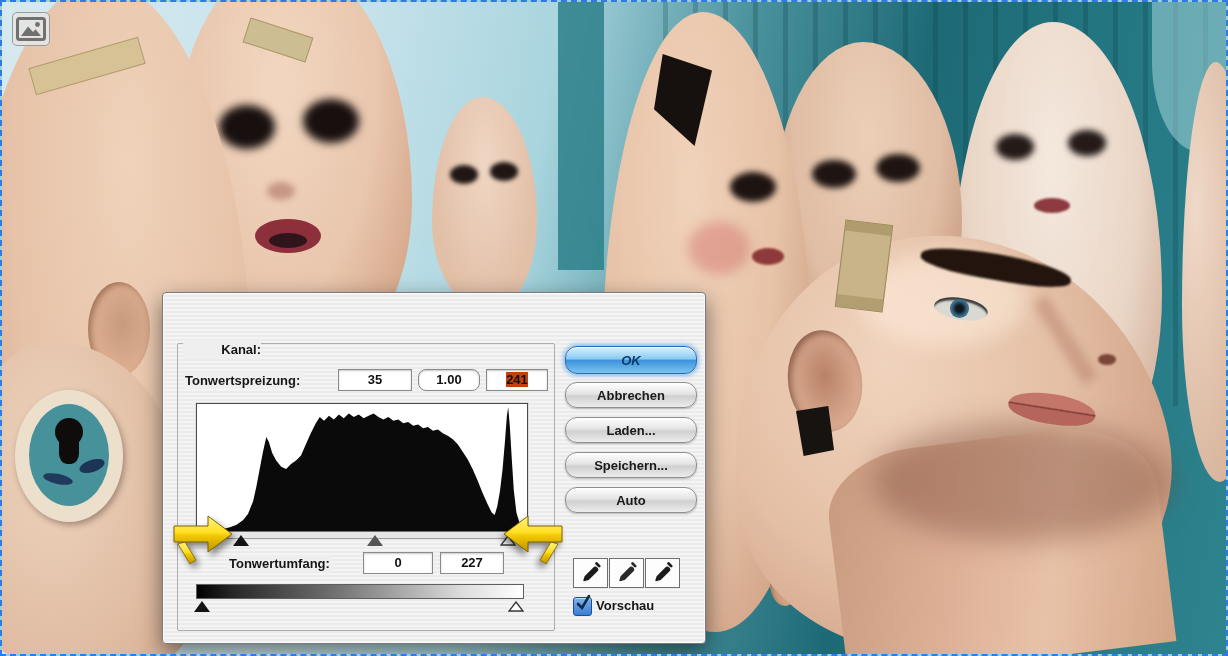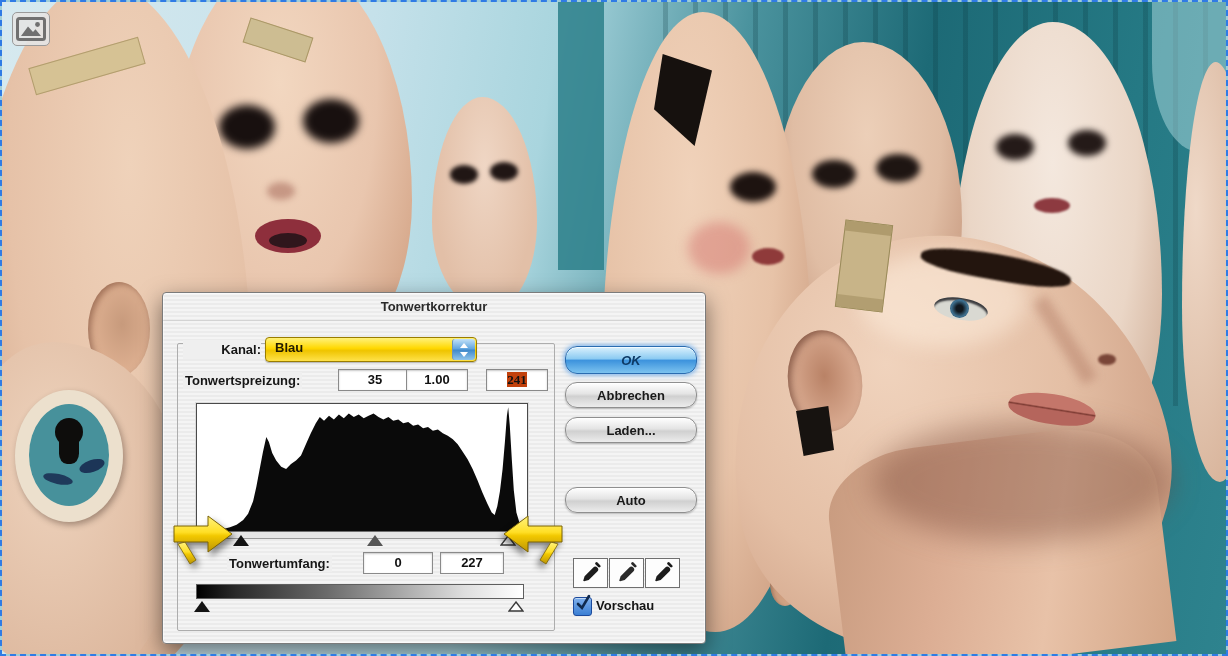--- a/index.html
+++ b/index.html
@@ -19,21 +19,21 @@
   .dialog{left:160px;top:290px;width:542px;height:350px;z-index:10;
     background:repeating-linear-gradient(180deg,#f4f4f4 0 2px,#ebebeb 2px 4px);
     border:1px solid #7b7b7b;border-radius:4px;
     box-shadow:0 8px 22px rgba(0,0,0,.5),0 0 0 1px rgba(255,255,255,.5) inset;}
   .titlebar{left:0;top:0;width:100%;height:27px;line-height:27px;text-align:center;
     font-size:13px;font-weight:700;color:#2b2b2b;border-bottom:1px solid rgba(0,0,0,.10);}
   .groupbox{left:14px;top:50px;width:376px;height:286px;border:1px solid #adadad;border-radius:2px;}
   .lbl{font-size:13px;font-weight:700;color:#161616;white-space:nowrap;}
   .field{background:#fff;border:1px solid #8a8a8a;box-shadow:inset 0 1px 2px rgba(0,0,0,.22);
     font-size:13px;font-weight:700;color:#111;height:20px;line-height:20px;padding:0 4px;text-align:center;}
-  .field .sel{background:#c2410c;font-family:Liberation Serif, serif;}
+  .field .sel{background:#c2410c;}
   .dropdown{left:102px;top:44px;width:210px;height:23px;border-radius:4px;border:1px solid #9a7d00;
     background:linear-gradient(#fff27a,#ffd800 45%,#efc400 55%,#ffe24a);
     box-shadow:0 1px 1px rgba(0,0,0,.25);cursor:default;}
   .dropdown .val{position:absolute;left:9px;top:2px;font-size:13px;font-weight:700;color:#221c00;}
   .stepper{position:absolute;right:1px;top:1px;bottom:1px;width:22px;border-radius:3px;
     background:linear-gradient(#c2e1f8,#5fa4de 48%,#3f88ca 52%,#8fc5eb);border-left:1px solid #6d94b8;
     display:flex;align-items:center;justify-content:center;}
   .histframe{left:33px;top:110px;width:330px;height:127px;background:#fff;border:1px solid #4a4a4a;
     box-shadow:0 0 0 1px #dcdcdc;}
   .histframe svg{display:block;width:100%;height:100%;}
@@ -146,37 +146,27 @@
 
   <div class="abs badge">
     <svg width="30" height="24" viewBox="0 0 30 24">
       <rect x="1.5" y="1.5" width="27" height="21" rx="2" fill="none" stroke="#707070" stroke-width="3"></rect>
       <circle cx="21.5" cy="7.5" r="2.4" fill="#707070"></circle>
       <polygon points="5,19 12,9.5 17,15 19.5,12.2 25,19" fill="#707070"></polygon>
     </svg>
   </div>
 
   <div class="abs dialog">
-    <div class="abs titlebar">Tonwertkorrektur</div>
     <div class="abs groupbox"></div>
 
     <div class="abs lbl" style="left:20px;top:47px;width:78px;text-align:right;background:#efefef;padding:2px 0;">Kanal:</div>
-    <div class="abs dropdown">
-      <span class="val">Blau</span>
-      <span class="stepper">
-        <svg width="10" height="14" viewBox="0 0 10 14">
-            <polygon points="5,0 9,5 1,5" fill="#fff"></polygon>
-            <polygon points="1,9 9,9 5,14" fill="#fff"></polygon>
-          </svg>
-      </span>
-    </div>
 
     <div class="abs lbl" style="left:20px;top:79px;background:#efefef;padding:1px 2px;">Tonwertspreizung:</div>
     <div class="abs field" style="left:175px;top:76px;width:64px;" role="textbox"><span>35</span></div>
-    <div class="abs field" style="left:243px;top:76px;width:52px;" role="textbox"><span>1.00</span></div>
+    <div class="abs field" style="left:255px;top:76px;width:52px;border-radius:8px;" role="textbox"><span>1.00</span></div>
     <div class="abs field" style="left:323px;top:76px;width:52px;" role="textbox"><span class="sel">241</span></div>
 
     <div class="abs histframe">
       <svg id="histsvg" viewBox="0 0 330 120" preserveAspectRatio="none">
         <polygon id="histpoly" fill="#0a0a0a" points="0,120 0.0,120.0 23.1,118.8 33.0,116.5 39.6,114.2 46.2,109.5 51.1,103.6 56.1,91.9 59.4,77.9 62.7,61.5 66.0,45.1 69.3,31.1 71.9,35.8 75.2,46.3 79.2,53.3 84.2,59.2 89.1,61.5 94.0,56.8 99.0,53.3 104.0,48.6 108.9,38.1 113.8,27.6 118.8,18.2 122.8,12.4 127.0,15.9 132.0,11.2 136.9,14.7 141.9,10.0 146.8,13.5 151.8,8.9 156.8,12.4 161.7,10.0 166.7,13.5 171.6,11.2 176.6,8.9 181.5,12.4 186.4,14.7 191.4,12.4 196.3,15.9 201.3,14.7 206.3,18.2 211.2,17.0 216.2,20.5 221.1,19.4 226.1,22.9 231.0,21.7 235.9,25.2 240.9,24.1 245.8,27.6 250.8,29.9 255.8,33.4 260.7,38.1 265.7,45.1 270.6,52.1 275.6,61.5 280.5,72.0 285.4,83.7 290.4,94.3 294.7,102.5 297.7,104.8 300.3,96.6 302.9,82.6 305.6,61.5 307.9,35.8 309.9,11.2 311.2,3.0 312.8,20.5 314.8,52.1 316.8,81.4 319.4,102.5 322.7,113.0 326.7,117.7 330.0,120.0 330,120"></polygon>
       </svg>
     </div>
     <div class="abs slidertrack"></div>
     <div class="abs tri" id="tri-in-black" style="left: 70.2941px;">
       <svg width="16" height="11">
@@ -206,20 +196,21 @@
     </div>
     <div class="abs otri" id="tri-out-white" style="left: 345px;">
       <svg width="16" height="11">
           <polygon points="8,1 15,10 1,10" fill="#fdfdfd" stroke="#3a3a3a" stroke-width="1.4"></polygon>
         </svg>
     </div>
 
     <div class="abs btn ok">OK</div>
     <div class="abs btn" style="top:124px;">Laden...</div>
     <div class="abs btn" style="top:89px;">Abbrechen</div>
+    <div class="abs btn" style="top:159px;">Speichern...</div>
     <div class="abs btn" style="top:194px;">Auto</div>
 
     <div class="abs" style="left:410px;top:265px;display:flex;gap:1px;">
       <div class="dropper">
         <svg width="22" height="22" viewBox="0 0 24 24">
             <path d="M3.5 20.5 L5 15.5 L14.5 6 a3.1 3.1 0 1 1 4.4 4.4 L9.5 19.5 L4.5 21 Z" fill="#1c1c1c"></path>
             <rect x="16" y="1.6" width="7" height="3" rx="1.5" transform="rotate(45 19.5 3.1)" fill="#1c1c1c"></rect>
           </svg>
       </div>
       <div class="dropper">

